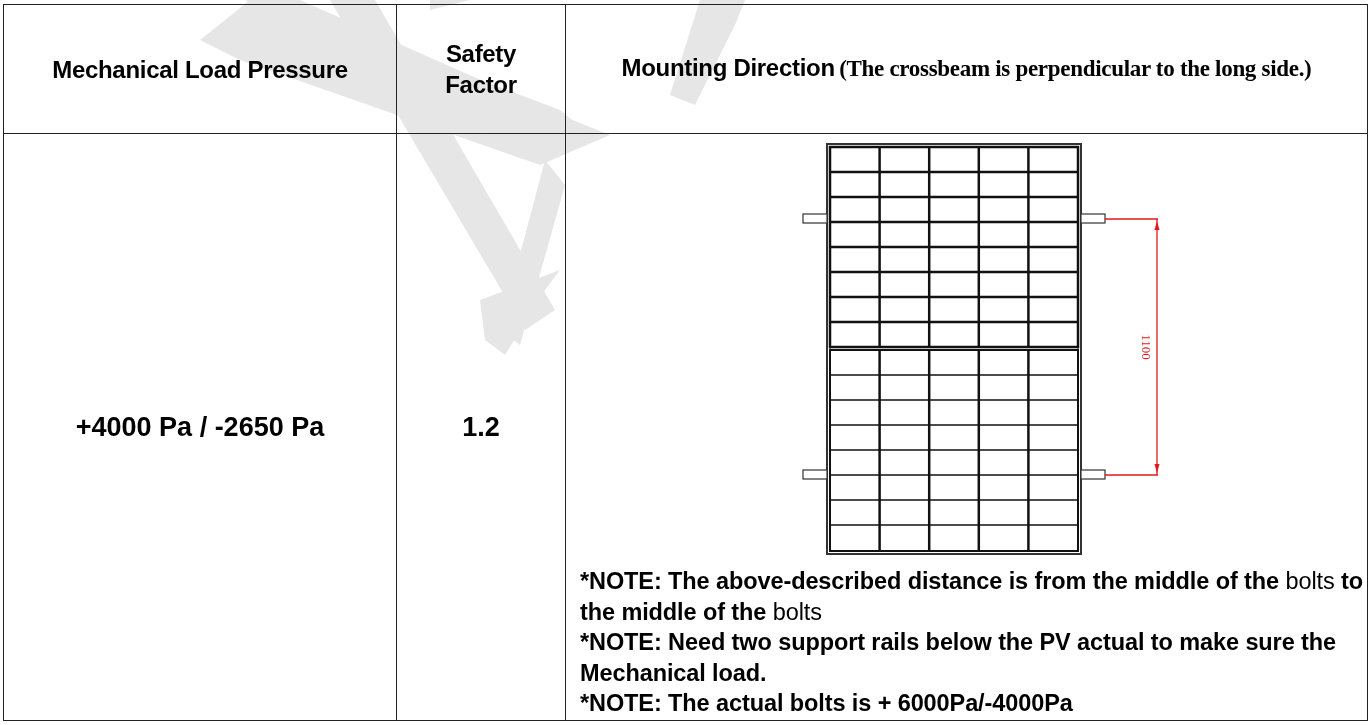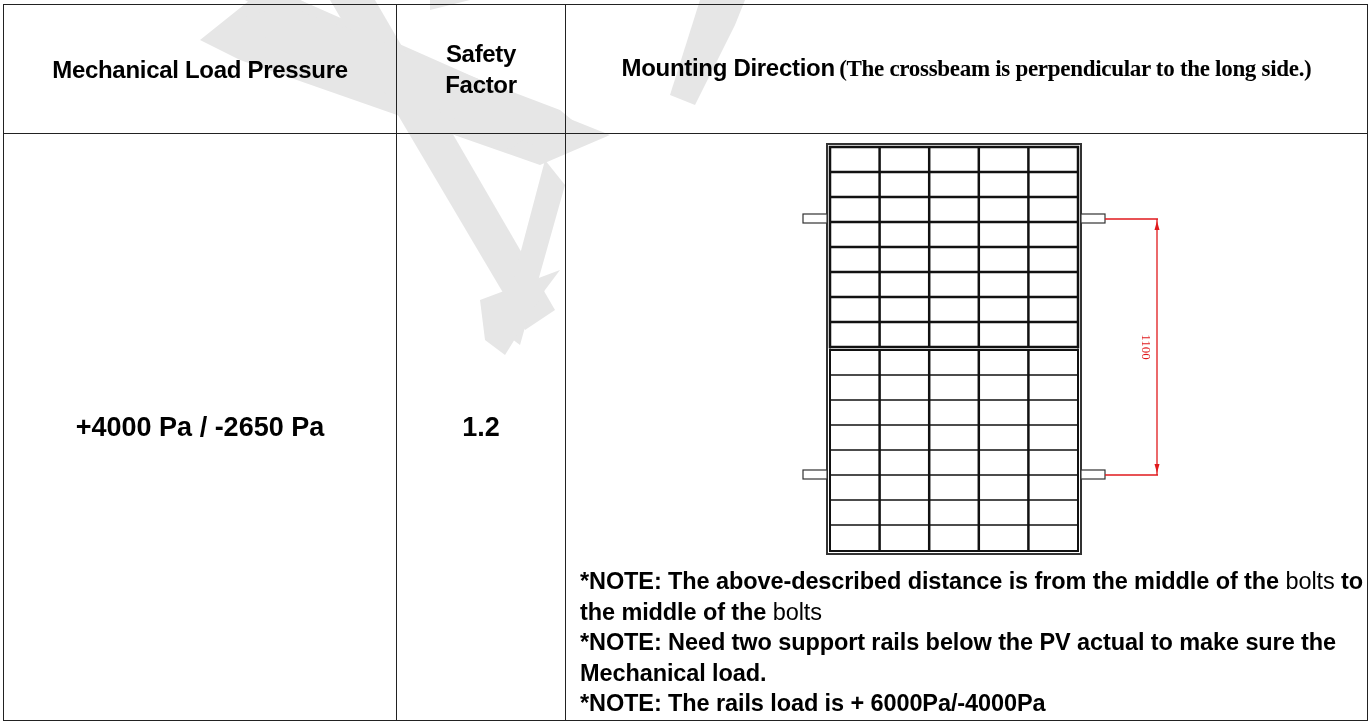--- a/index.html
+++ b/index.html
@@ -115,18 +115,18 @@
           <line x1="303" y1="333" x2="356" y2="333"></line>
           <line x1="355" y1="77" x2="355" y2="333"></line>
           <path d="M355,79 L352.5,88 L357.5,88 Z" stroke="none"></path>
           <path d="M355,331 L352.5,322 L357.5,322 Z" stroke="none"></path>
         </g>
         <text x="0" y="0" transform="translate(340,205) rotate(90)" text-anchor="middle" font-family="Liberation Serif, serif" font-size="13" fill="#e0191c">1100</text>
       </svg>
       <div class="notes">
         <span class="note-line"><span>*NOTE: The above-described distance is from the middle of the </span><span class="normal">bolts</span><span> to the middle of the </span><span class="normal">bolts</span></span>
         <span class="note-line">*NOTE: Need two support rails below the PV actual to make sure the Mechanical load.</span>
-        <span class="note-line">*NOTE: The rails load is + 6000Pa/-4000Pa</span>
+        <span class="note-line">*NOTE: The actual bolts is + 6000Pa/-4000Pa</span>
       </div>
     </td>
   </tr>
 </tbody>
   </table>
 
 </body></html>

